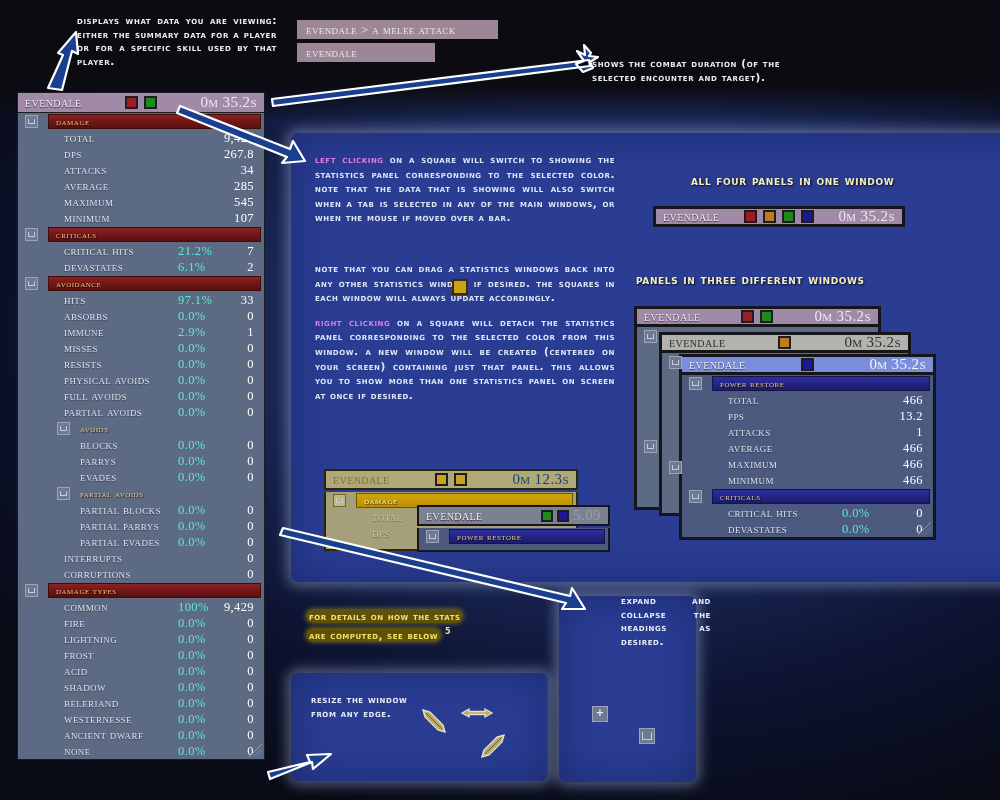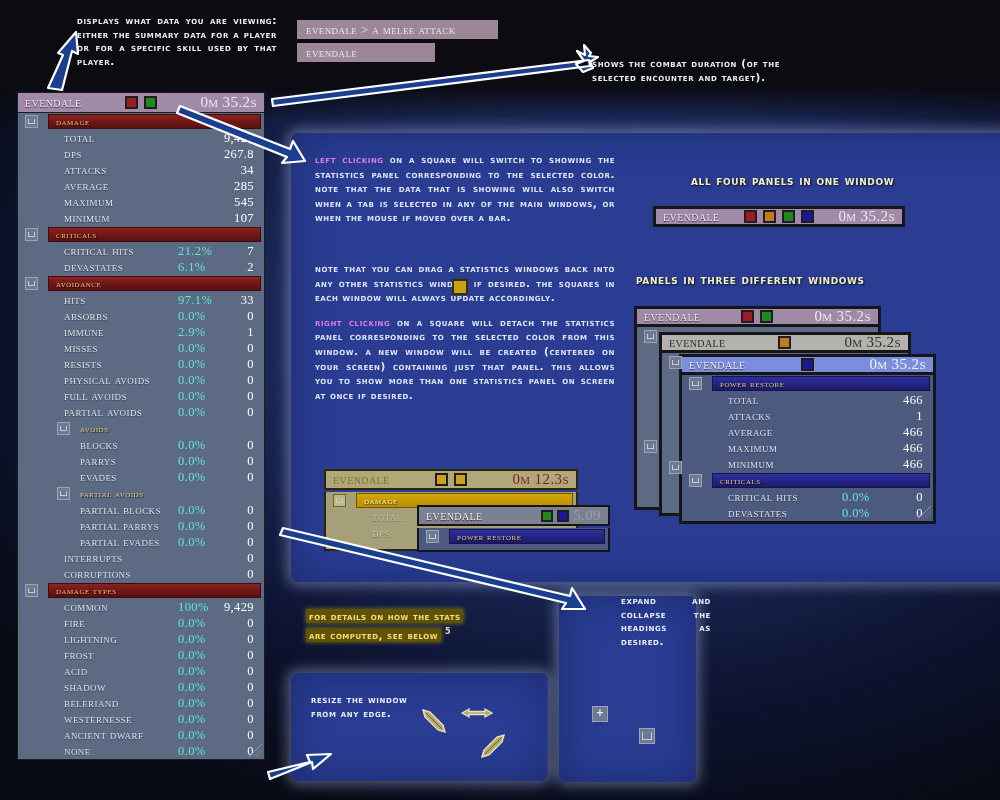--- a/index.html
+++ b/index.html
@@ -84,21 +84,21 @@
 
   .ylabel{position:absolute;color:#f3eec0;font-family:"DejaVu Sans",sans-serif;
      font-size:13px;font-weight:bold;letter-spacing:.6px;font-variant:small-caps;
      text-transform:lowercase;text-shadow:1px 1px 2px rgba(0,0,0,.8);}
 
   
   .yellownote{position:absolute;font-family:"DejaVu Sans",sans-serif;font-size:10.5px;
      font-weight:bold;letter-spacing:.5px;line-height:16px;color:#f5e06a;
      font-variant:small-caps;text-transform:lowercase;}
   .yellownote span.ln{background:#5e5108;box-shadow:0 0 4px 1px rgba(230,200,40,.35);
-     padding:1px 3px;border-radius:1px;}
+     padding:1px 3px;border-radius:7px;}
 
   
   svg.arrow{position:absolute;overflow:visible;pointer-events:none;}
   .arrowpath{fill:#1b3f8f;stroke:#ffffff;stroke-width:2.2;stroke-linejoin:round;}
 
   .cursor-ico{position:absolute;}
 </style>
 </head>
 <body>
 
@@ -458,20 +458,26 @@
         <span class="htxt">Power Restore</span>
       </div>
       <div class="rowwrap">
         <div class="row">
           <span class="lbl">Total</span>
           <span class="val">466</span>
         </div>
       </div>
       <div class="rowwrap">
         <div class="row">
+          <span class="lbl">PPS</span>
+          <span class="val">13.2</span>
+        </div>
+      </div>
+      <div class="rowwrap">
+        <div class="row">
           <span class="lbl">Attacks</span>
           <span class="val">1</span>
         </div>
       </div>
       <div class="rowwrap">
         <div class="row">
           <span class="lbl">Average</span>
           <span class="val">466</span>
         </div>
       </div>
@@ -510,21 +516,21 @@
     </div>
 </div>
 
 <div class="win" style="left:324px;top:469px;width:254px;">
   <div class="tbar" style="background:#b0a878;border-width:2px;border-color:#2a2708;">
     <span class="tname" style="color:#7d7431;text-shadow:none;">Evendale</span>
     <span class="sq-wrap" id="ol-squares">
         <span class="sq" style="background: rgb(201, 162, 28);"></span>
         <span class="sq" style="background: rgb(201, 162, 28);"></span>
       </span>
-    <span class="ttime" style="color:#7f1d1d;font-family:Liberation Serif, serif;">0m 12.3s</span>
+    <span class="ttime" style="color:#0c4a6e;font-family:Liberation Serif, serif;">0m 12.3s</span>
   </div>
   <div class="body" style="background:#a5a07a;border-width:2px;border-color:#2a2708;border-top:none;height:57px;position:relative;">
     <div class="hdr gold" style="margin-top:2px;">
       <div class="hbar"></div>
       <div class="cbox" style="top:2px;background:#c0b97f;border-color:#6d6730;"></div>
       <span class="htxt" style="color:#f6efbe;">Damage</span>
     </div>
     <div class="rowwrap">
       <div class="row" style="color:#cfc9a2;">
         <span class="lbl">Total</span>

